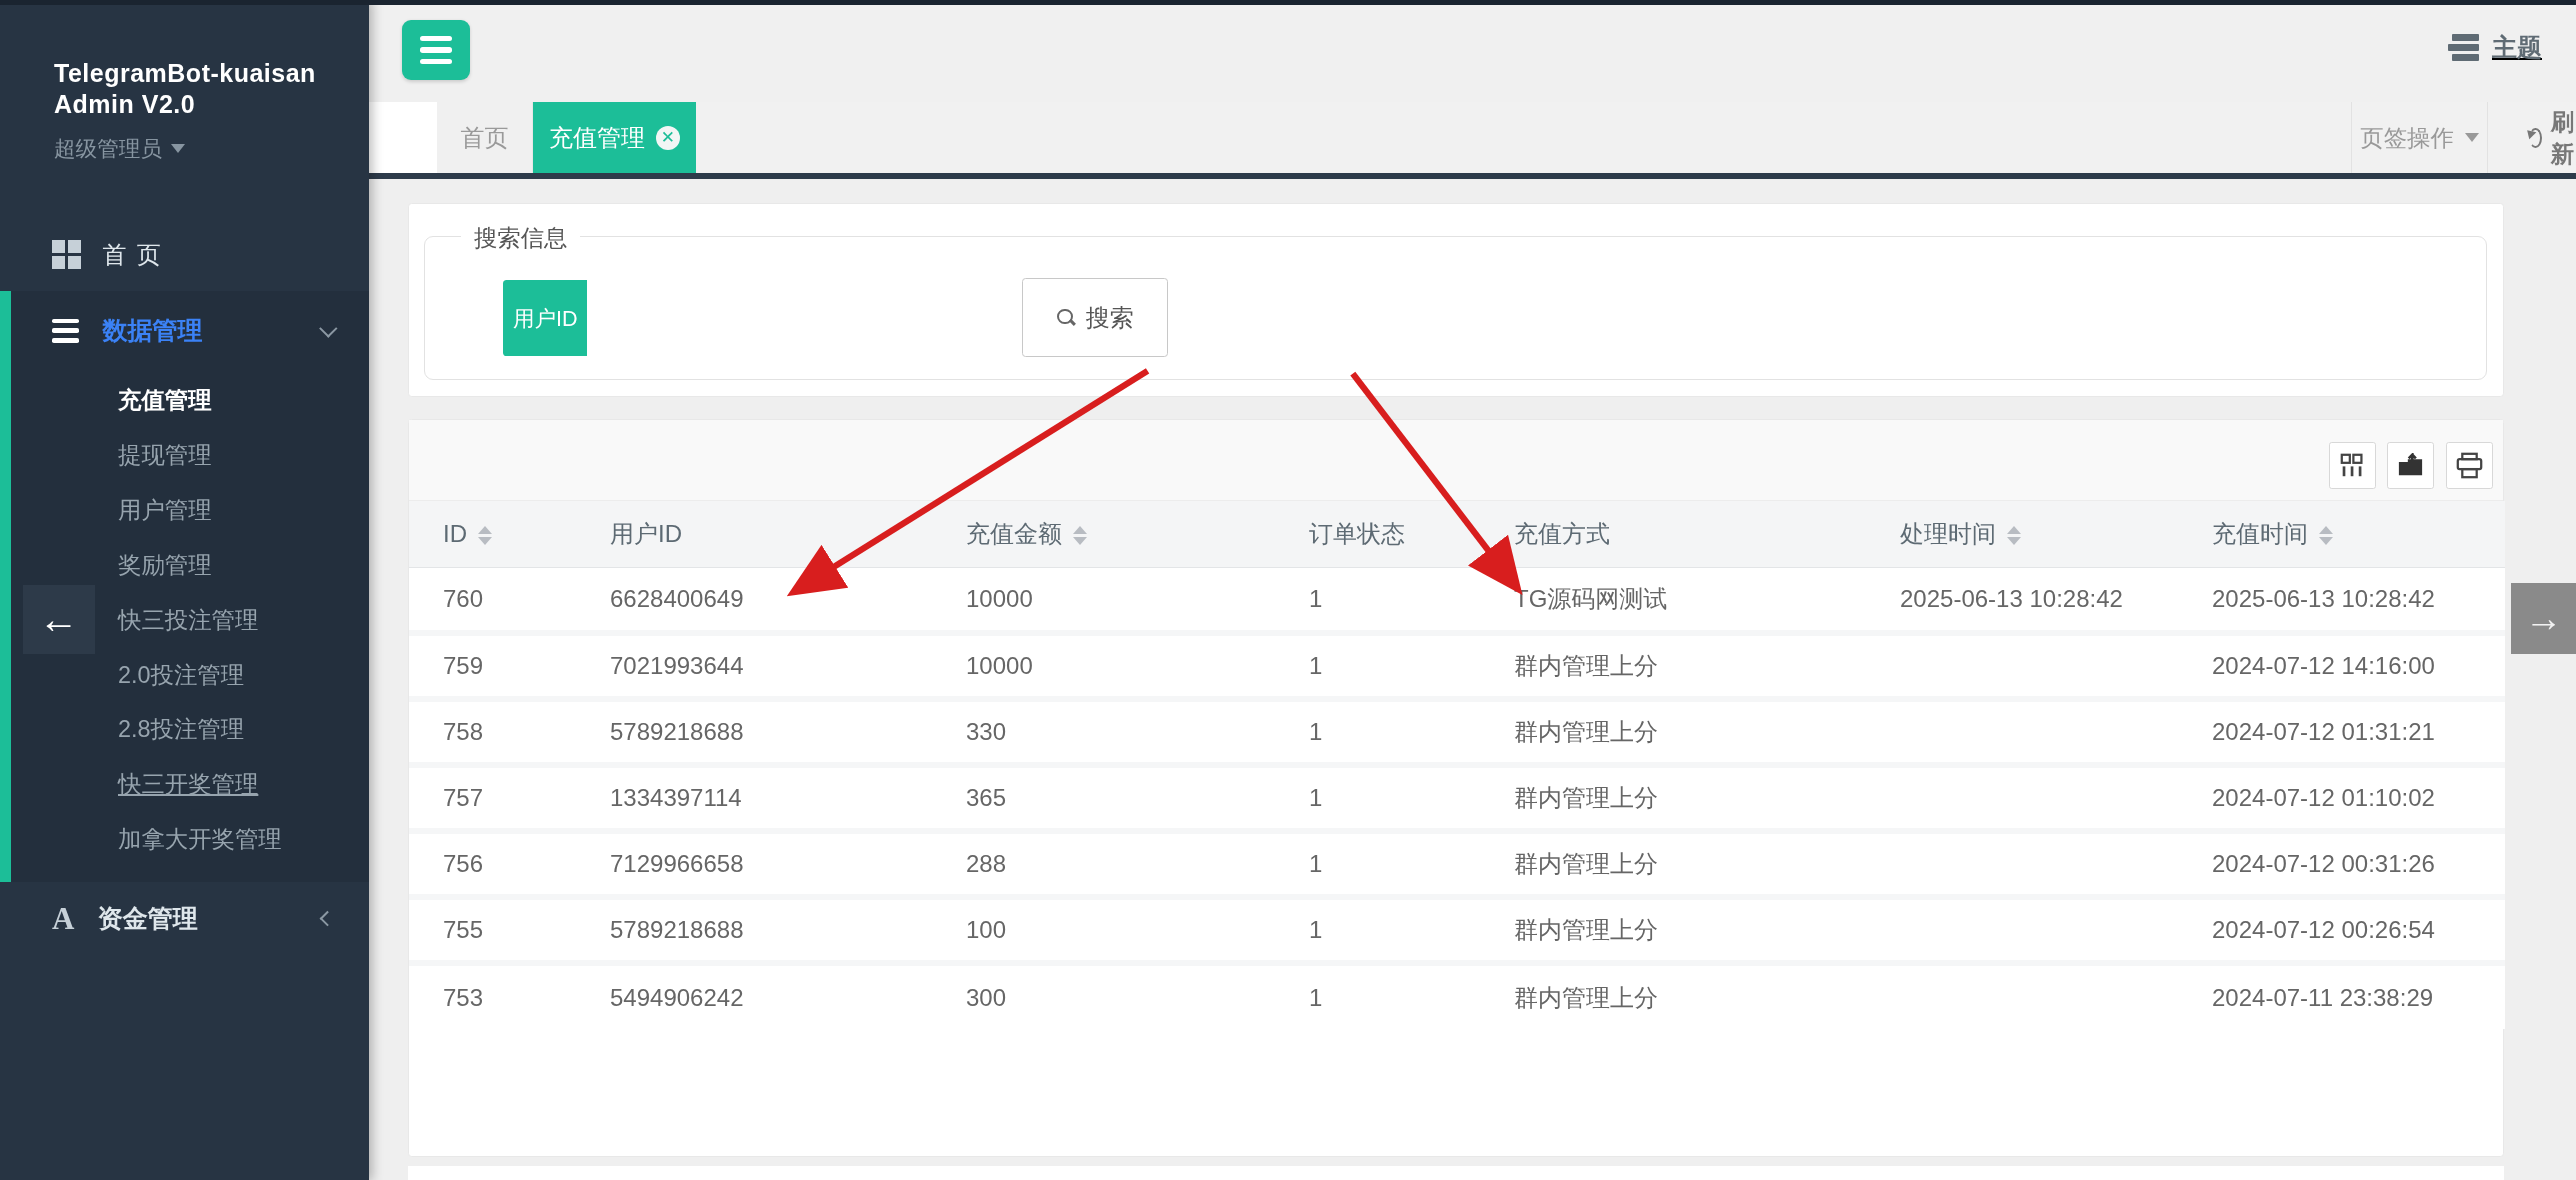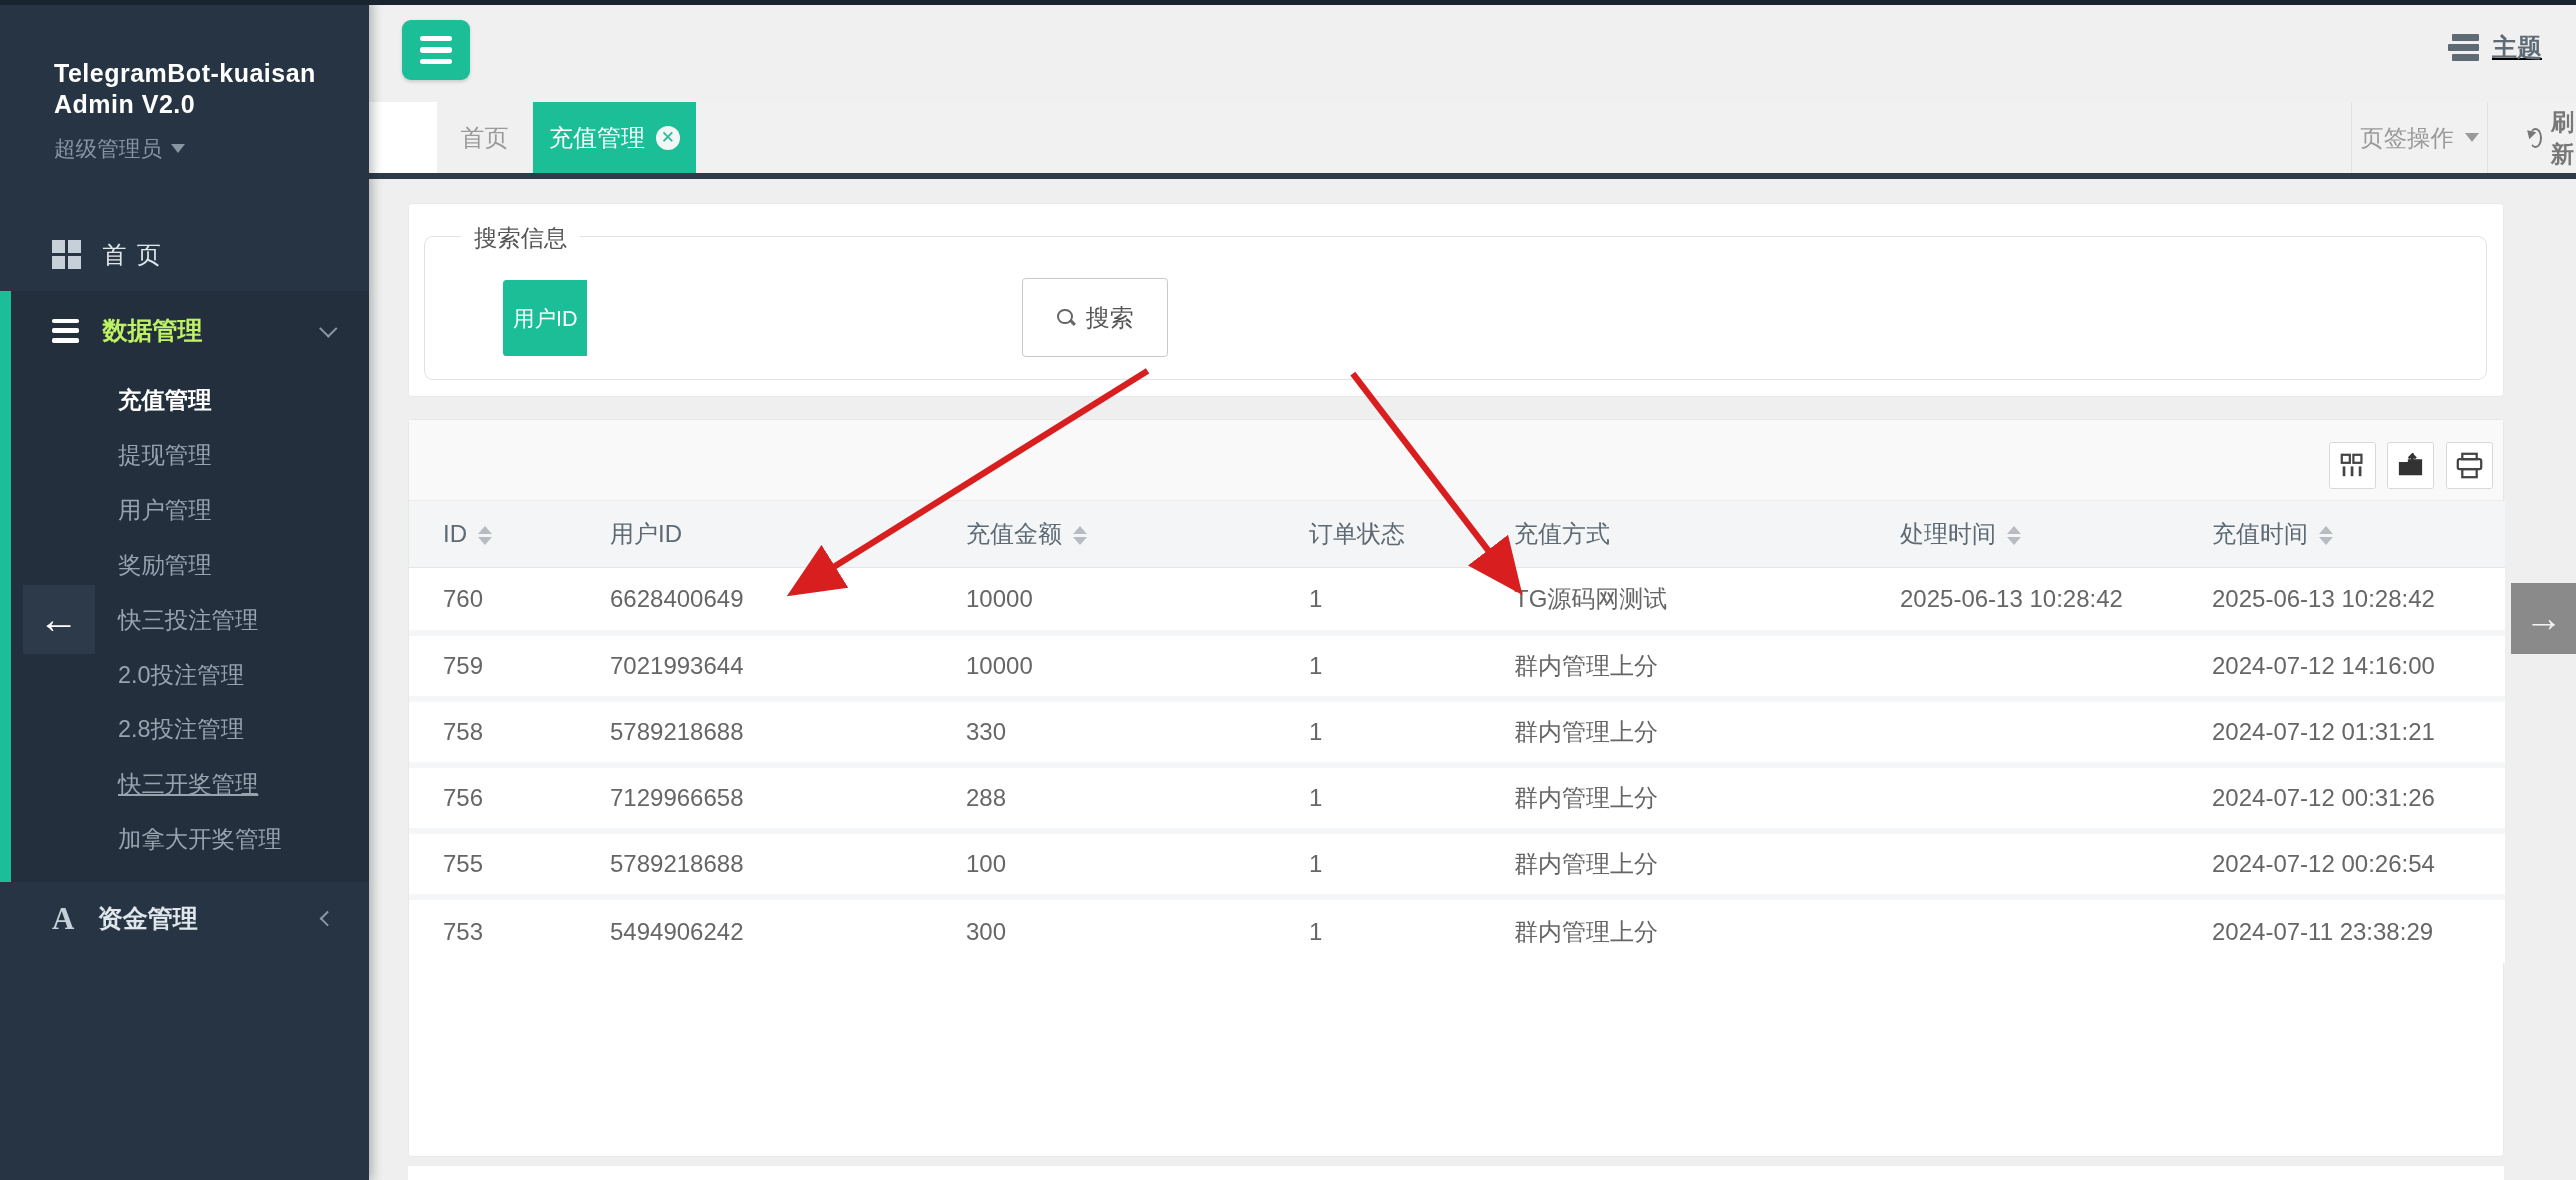--- a/index.html
+++ b/index.html
@@ -19,21 +19,21 @@
   .side-item{position:absolute;left:0;width:369px;display:flex;align-items:center;cursor:pointer;}
   .side-home{top:222px;height:65px;}
   .side-home .lbl{color:#dfe7ec;font-size:24px;letter-spacing:1.8px;}
   .grid-icon{width:29px;height:29px;margin-left:52px;margin-right:21.6px;display:grid;grid-template-columns:12.6px 12.6px;grid-template-rows:12.6px 12.6px;gap:3.6px;}
   .grid-icon span{background:#c6d0d8;}
   .menu-group{position:absolute;left:0;top:291px;width:369px;height:591px;background:#232f3d;}
   .menu-group .accent{position:absolute;left:0;top:0;width:10.8px;height:591px;background:#1cbe98;}
   .group-header{position:absolute;left:0;top:7.2px;width:369px;height:65px;display:flex;align-items:center;cursor:pointer;}
   .bars-icon{width:27px;margin-left:52px;margin-right:23.4px;display:flex;flex-direction:column;gap:5.4px;}
   .bars-icon i{display:block;height:4.5px;background:#fff;border-radius:1.8px;}
-  .group-header .lbl{color:#bef264;font-size:25px;font-weight:bold;}
+  .group-header .lbl{color:#3b82f6;font-size:25px;font-weight:bold;}
   .chev-down{position:absolute;right:34px;width:12.6px;height:12.6px;border-right:2.7px solid #8b98a3;border-bottom:2.7px solid #8b98a3;transform:rotate(45deg);margin-top:-5.4px;}
   .submenu{position:absolute;left:0;top:81px;width:369px;}
   .submenu-item{position:absolute;left:0;width:369px;height:55px;display:flex;align-items:center;padding-left:118px;
     color:#97a4ae;font-size:23.4px;cursor:pointer;}
   .submenu-item.active{color:#fff;font-weight:bold;}
   .side-fund{top:886px;height:65px;}
   .fund-icon{margin-left:52px;margin-right:23.4px;color:#c6d0d8;font-family:"Liberation Serif","DejaVu Serif",serif;font-size:31px;font-weight:bold;line-height:27px;}
   .side-fund .lbl{color:#dfe7ec;font-size:25px;font-weight:bold;}
   .chev-left{position:absolute;right:36px;width:10.8px;height:10.8px;border-left:2.7px solid #8b98a3;border-bottom:2.7px solid #8b98a3;transform:rotate(45deg);}
   .collapse-btn{position:absolute;left:22.5px;top:585px;width:72px;height:69px;background:#2d3a49;z-index:35;
@@ -293,20 +293,29 @@
         <tr>
           <td>758</td>
           <td>5789218688</td>
           <td>330</td>
           <td>1</td>
           <td>群内管理上分</td>
           <td></td>
           <td>2024-07-12 01:31:21</td>
         </tr>
         <tr>
+          <td>757</td>
+          <td>1334397114</td>
+          <td>365</td>
+          <td>1</td>
+          <td>群内管理上分</td>
+          <td></td>
+          <td>2024-07-12 01:10:02</td>
+        </tr>
+        <tr>
           <td>756</td>
           <td>7129966658</td>
           <td>288</td>
           <td>1</td>
           <td>群内管理上分</td>
           <td></td>
           <td>2024-07-12 00:31:26</td>
         </tr>
         <tr>
           <td>755</td>

